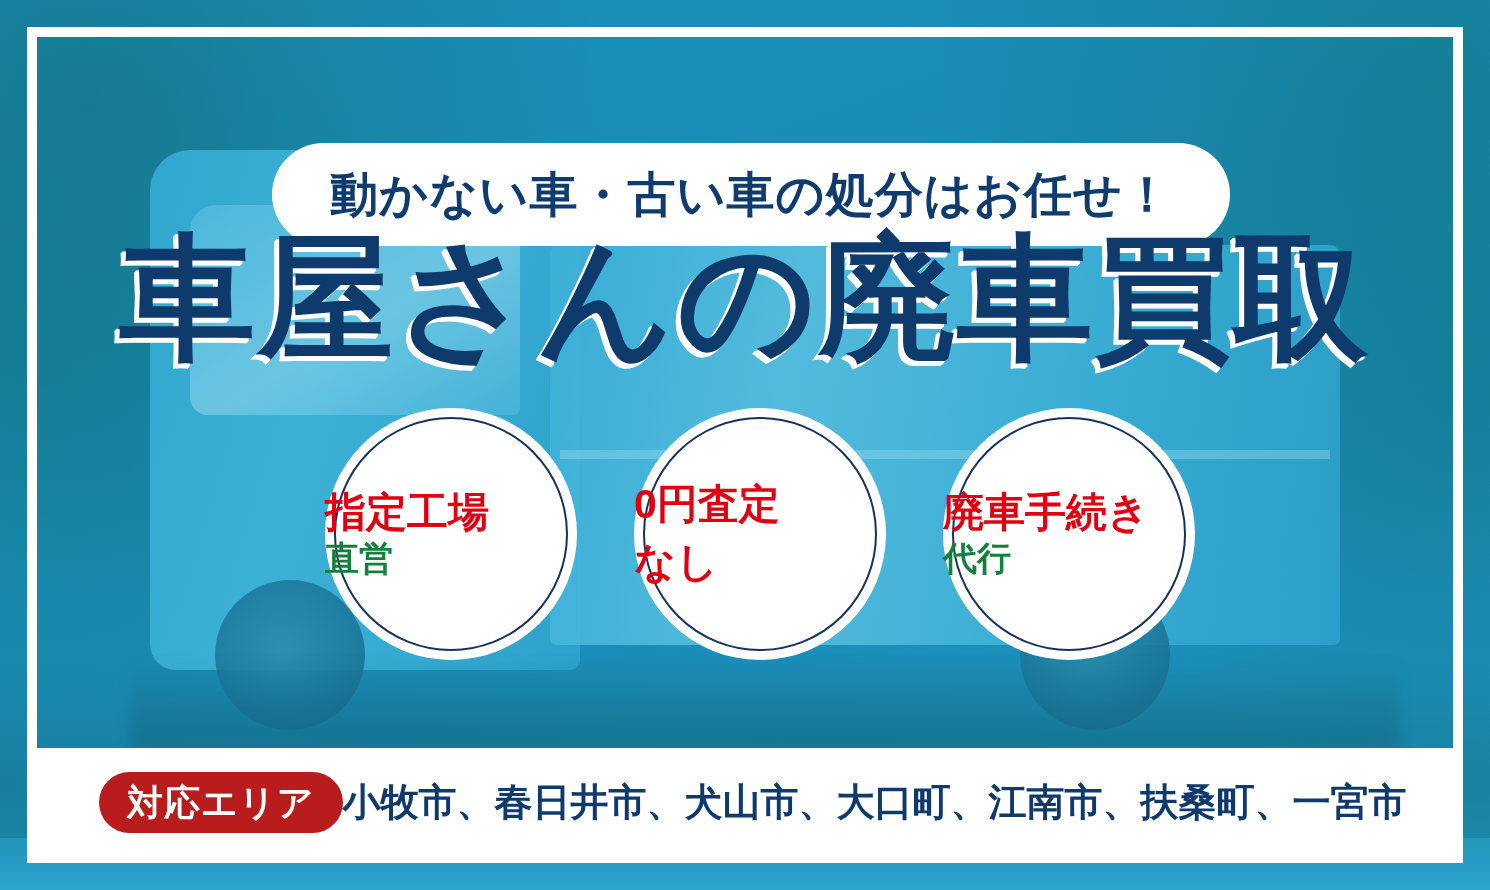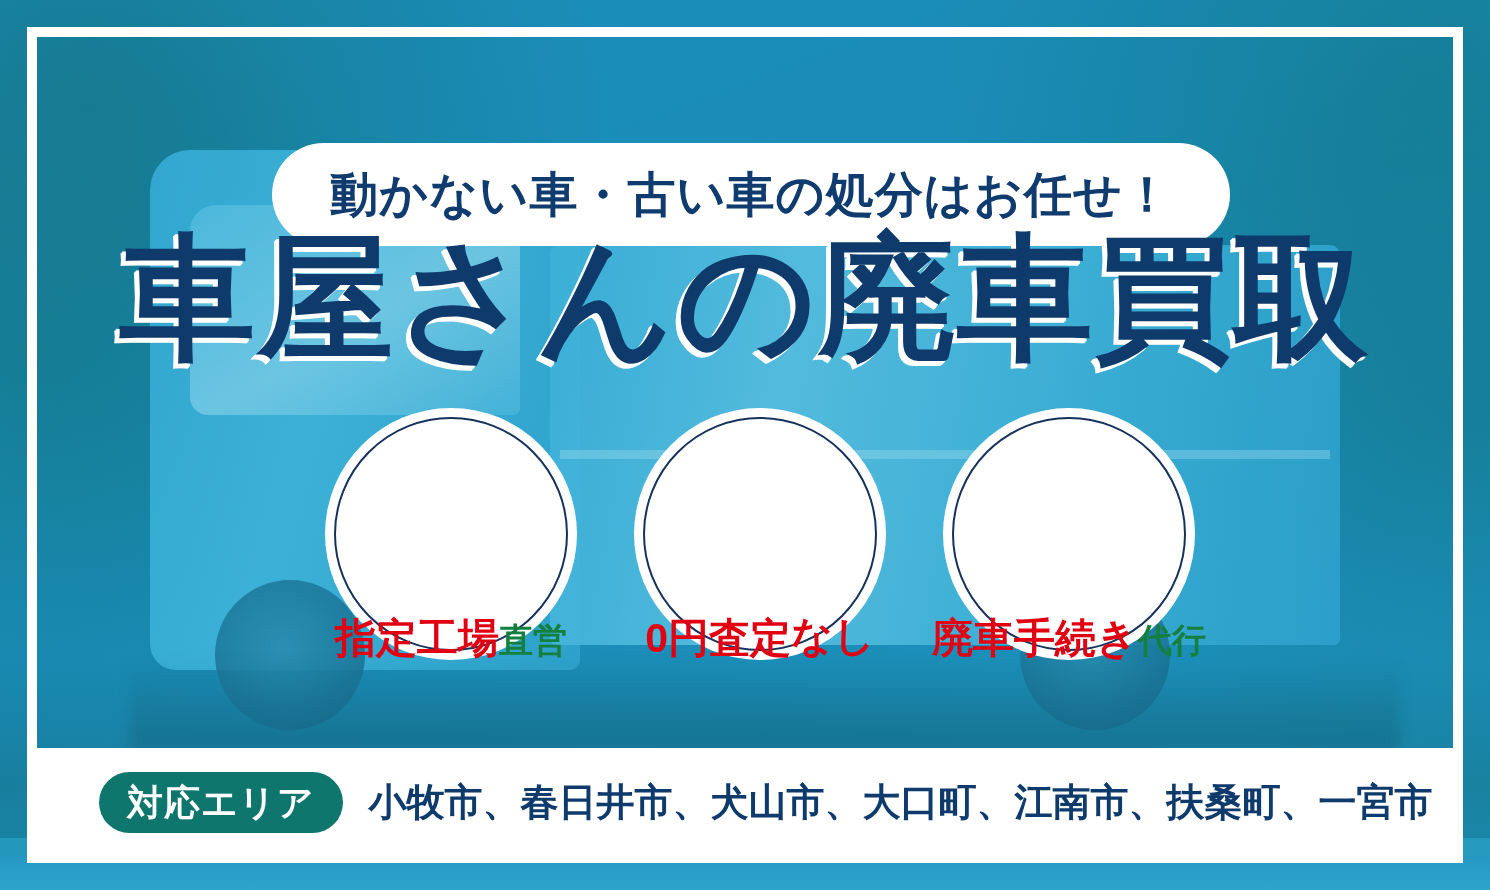--- a/index.html
+++ b/index.html
@@ -180,22 +180,22 @@
     display: flex;
     justify-content: space-between;
   }
   .circle {
     position: relative;
     width: 252px;
     height: 252px;
     border-radius: 50%;
     background: #ffffff;
     display: flex;
-    flex-direction: row;
-    align-items: flex-end;
+    flex-direction: column;
+    align-items: flex-start;
     justify-content: center;
   }
   .circle::after {
     content: "";
     position: absolute;
     left: 9px;
     top: 9px;
     right: 9px;
     bottom: 9px;
     border: 2px solid #16325c;
@@ -236,32 +236,31 @@
     width: 1420px;
     height: 109px;
     background: #ffffff;
     display: flex;
     align-items: center;
     box-sizing: border-box;
     padding-left: 62px;
   }
   .area-badge {
     flex: 0 0 auto;
-    background: #0f766e;
+    background: #b91c1c;
     color: #ffffff;
     border-radius: 999px;
     padding: 11px 28px;
     font-size: 36px;
     font-weight: bold;
     letter-spacing: 1px;
     white-space: nowrap;
     line-height: 1.1;
   }
   .area-list {
-    margin-left: 26px;
     color: #0f3a6c;
     font-size: 38px;
     font-weight: bold;
     letter-spacing: 0px;
     white-space: nowrap;
     font-family: Liberation Serif, serif;
   }
 </style>
 </head>
 <body>

